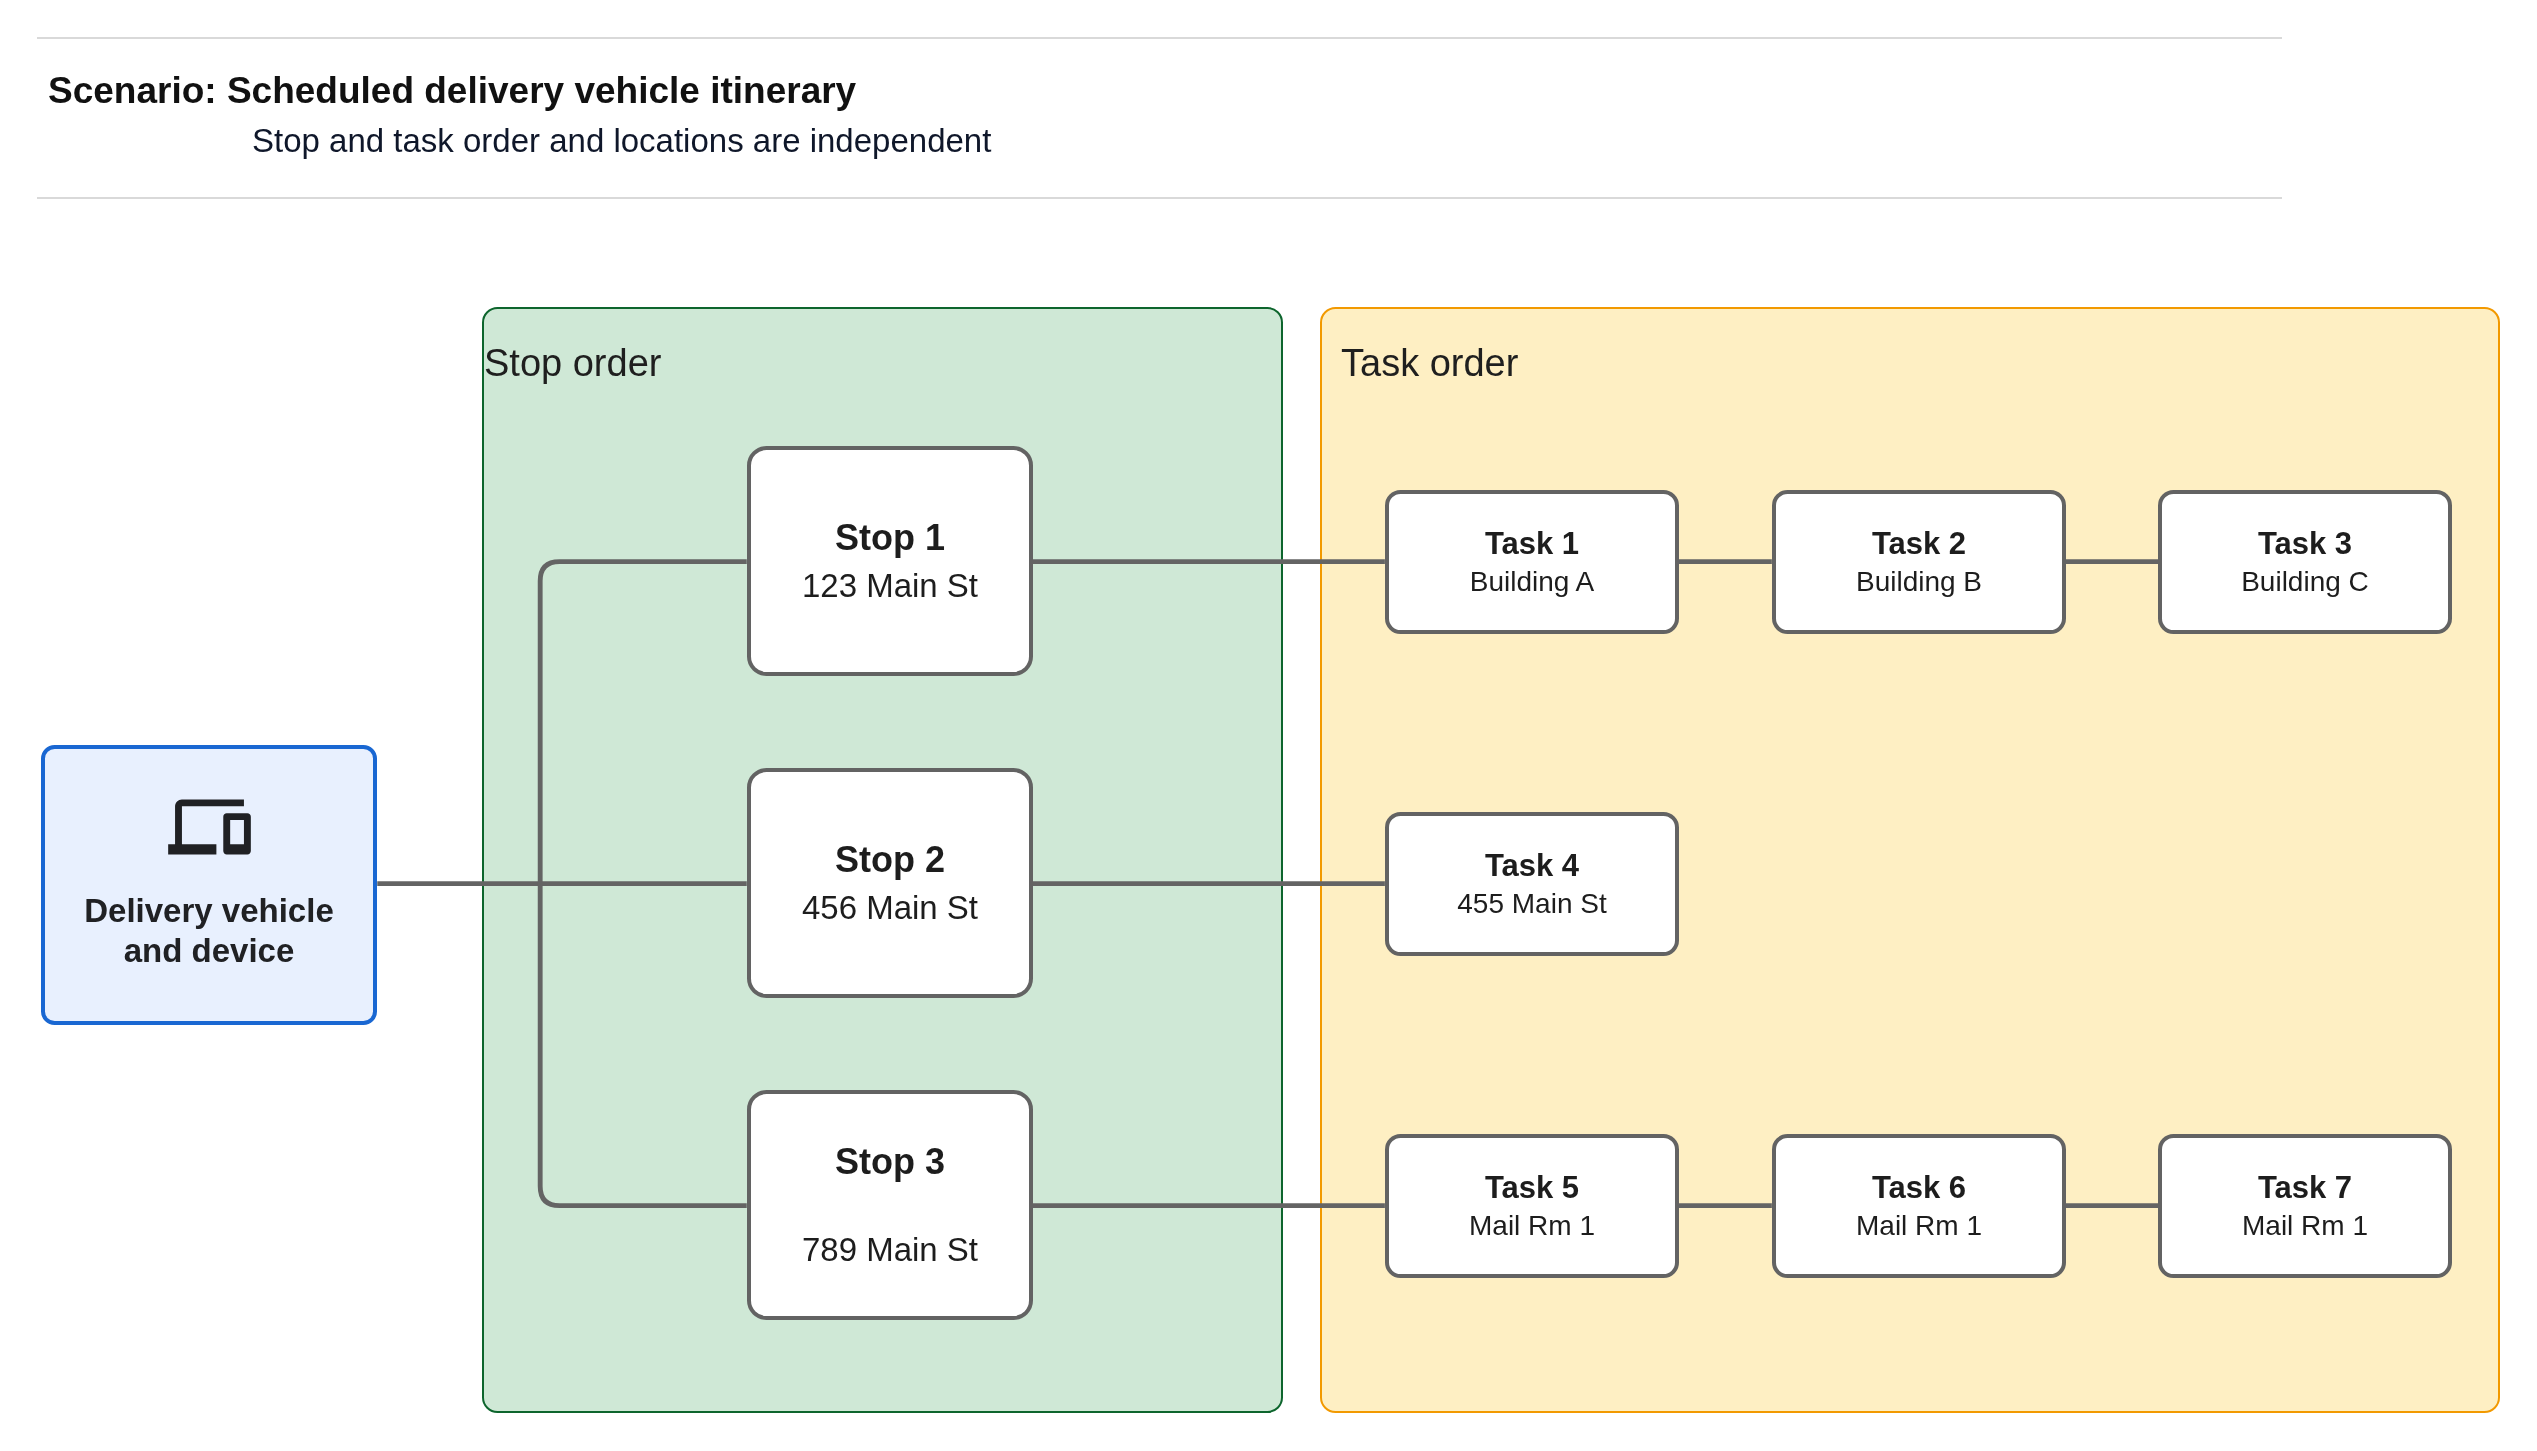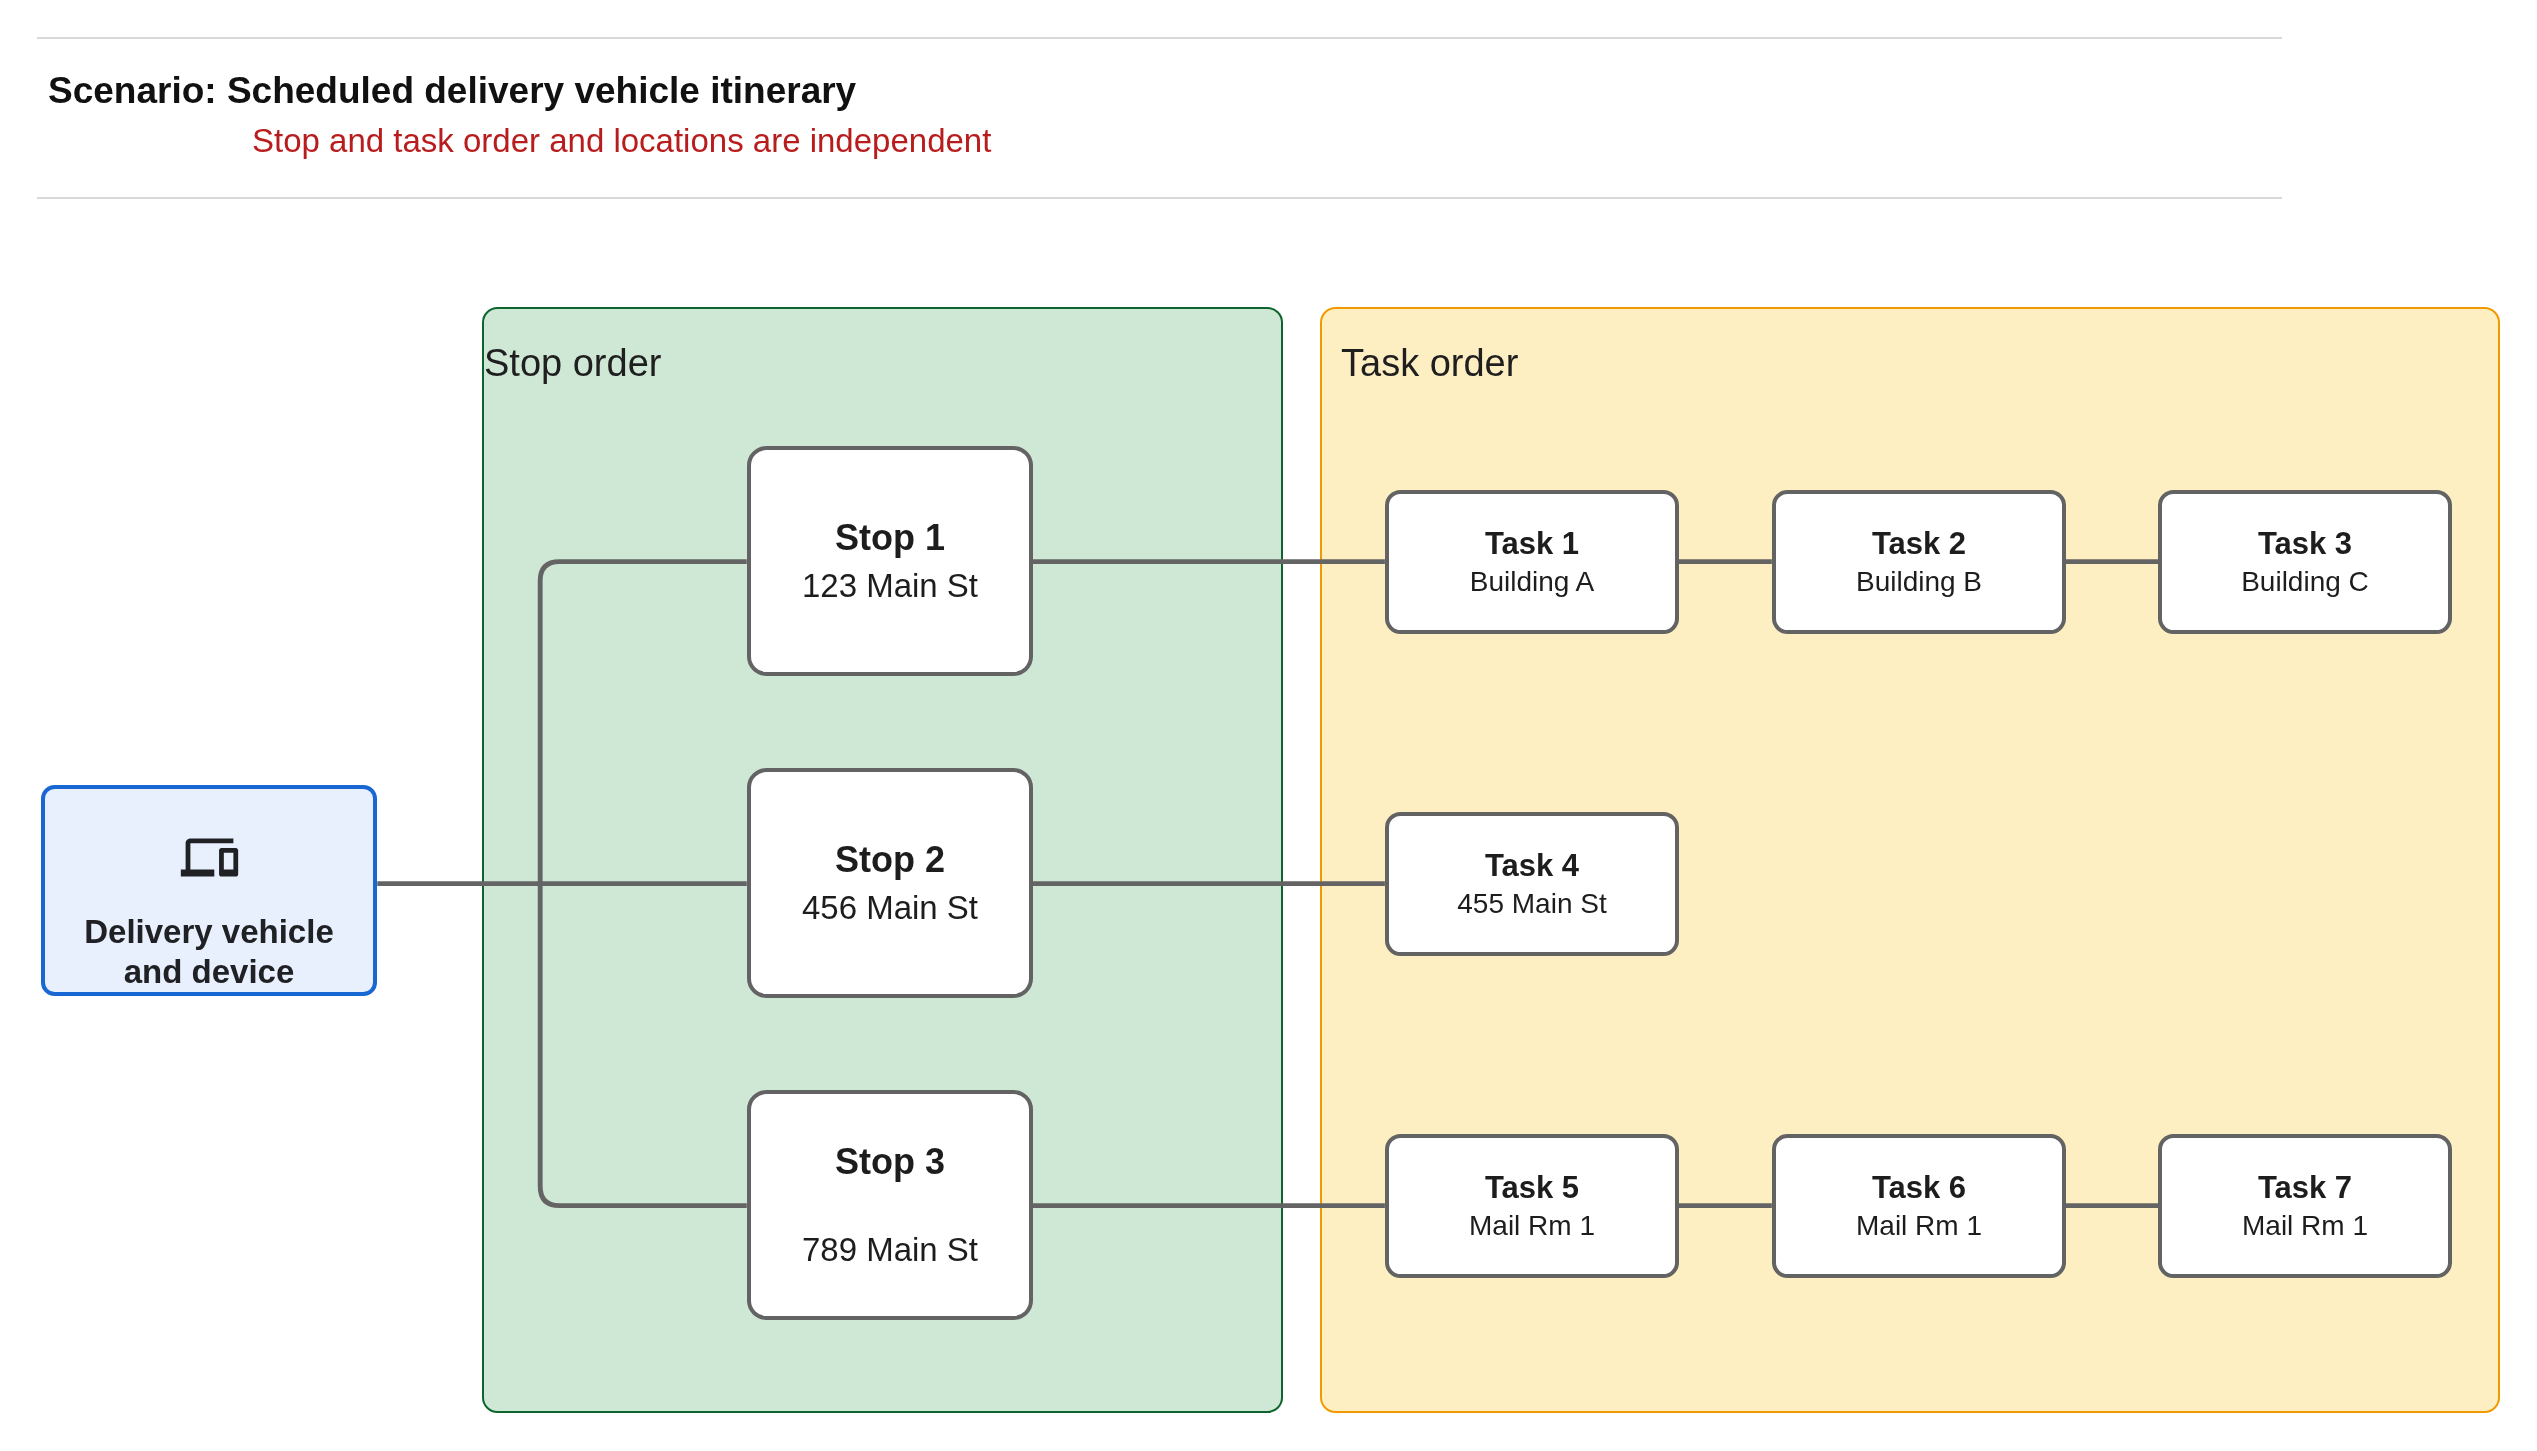--- a/index.html
+++ b/index.html
@@ -5,34 +5,34 @@
   html,body{margin:0;padding:0;background:#ffffff;}
   #canvas{
     position:relative;width:2538px;height:1452px;background:#ffffff;overflow:hidden;
     font-family:"Liberation Sans", sans-serif;color:#202124;
   }
   
   .rule{position:absolute;left:37px;width:2245px;height:1.9px;background:#d9d9d9;}
   .rule-top{top:37px;}
   .rule-bottom{top:197px;}
   .title{position:absolute;left:48px;top:70px;font-size:37px;font-weight:700;color:#111111;white-space:nowrap;}
-  .subtitle{position:absolute;left:252px;top:122px;font-size:33px;font-weight:400;color:#b91c1c;white-space:nowrap;}
+  .subtitle{position:absolute;left:252px;top:122px;font-size:33px;font-weight:400;color:#0f172a;white-space:nowrap;}
   
   .panel{position:absolute;box-sizing:border-box;border-radius:15.5px;z-index:0;}
   .panel-stops{left:482px;top:307px;width:801px;height:1106px;background:#cfe8d6;border:2.9px solid #0d652d;}
   .panel-tasks{left:1320px;top:307px;width:1180px;height:1106px;background:#feefc3;border:2.9px solid #f29900;padding-left:19px;}
   .panel-title{margin-top:33px;font-size:38px;font-weight:400;color:#1f1f1f;}
   
   .wires{position:absolute;left:0;top:0;z-index:1;pointer-events:none;}
   .wires path{stroke:#646464;stroke-width:5;fill:none;}
   
   .source-box{
-    position:absolute;left:41px;top:745px;width:336px;height:211px;box-sizing:border-box;
+    position:absolute;left:41px;top:745px;width:336px;height:280px;box-sizing:border-box;
     background:#e8f0fe;border:4.8px solid #1967d2;border-radius:13.6px;z-index:2;
-    display:flex;flex-direction:column;align-items:center;padding-top:47px;margin-top:40px;
+    display:flex;flex-direction:column;align-items:center;padding-top:47px;
   }
   .devices{display:block;}
   .source-label{margin-top:33px;text-align:center;font-size:33px;font-weight:700;line-height:40px;color:#202124;width:252px;}
   
   .node{
     position:absolute;box-sizing:border-box;background:#ffffff;border:4.8px solid #636363;z-index:2;
     display:flex;flex-direction:column;align-items:center;justify-content:center;text-align:center;
   }
   .stop{left:747px;width:286px;height:230px;border-radius:19.4px;}
   .stop-1{top:446px;} .stop-2{top:768px;} .stop-3{top:1090px;gap:40px;}

